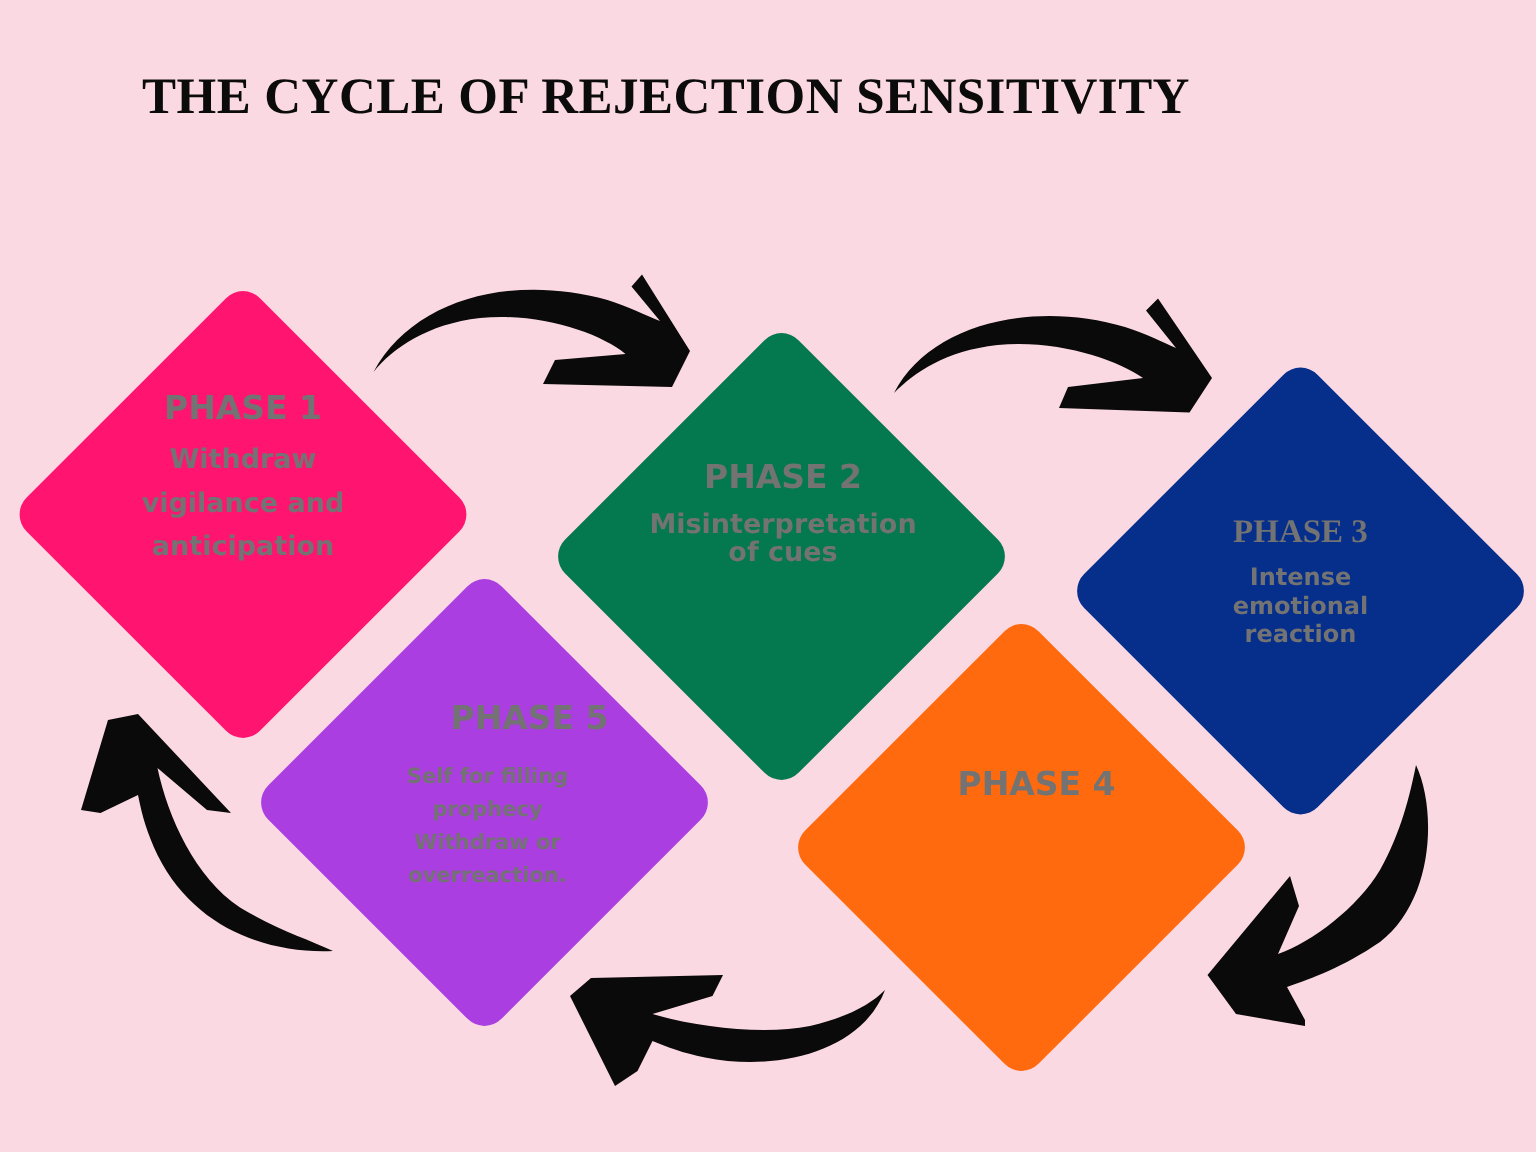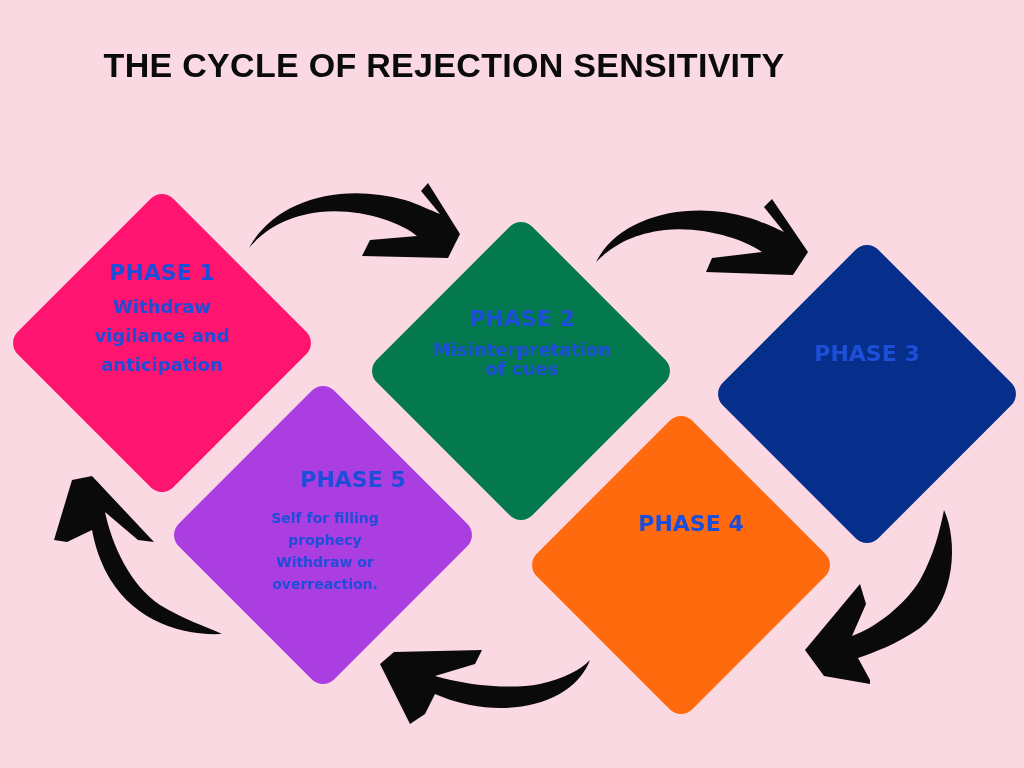--- a/index.html
+++ b/index.html
@@ -7,40 +7,40 @@
     width: 1024px; height: 768px;
     background: #fbd9e3;
     position: relative;
     overflow: hidden;
     font-family: "DejaVu Sans", sans-serif;
   }
   .title {
     position: absolute;
     left: 0; top: 46px; width: 892px;
     text-align: center;
-    font-family: Liberation Sans, sans-serif;
+    font-family: Liberation Serif, serif;
     font-weight: bold;
     font-size: 34px;
     line-height: 38px;
     color: #0b0b0b;
     letter-spacing: 0.3px;
   }
   .title .line1 { display: block; margin-left: -4px; }
   .title .line2 { display: block; margin-left: 54px; }
 
   .diamond {
     position: absolute;
     width: 220px; height: 220px;
     border-radius: 16px;
     transform: rotate(45deg);
   }
   .label {
     position: absolute;
     text-align: center;
-    color: #1d4ed8;
+    color: #737373;
     font-family: "DejaVu Sans", sans-serif;
     font-weight: bold;
   }
   .label .phase {
     display: block;
     font-size: 22px;
     line-height: 26px;
     margin-bottom: 10px;
   }
   .label .desc {
@@ -71,21 +71,24 @@
 anticipation</span>
 </div>
 
 <div class="label" style="left:422px; top:306px; width:200px;">
   <span class="phase" style="margin-bottom:8px;">PHASE 2</span>
   <span class="desc" style="font-size:18px; line-height:19px;">Misinterpretation
 of cues</span>
 </div>
 
 <div class="label" style="left:787px; top:341px; width:160px;">
-  <span class="phase" style="margin-bottom:8px;">PHASE 3</span>
+  <span class="phase" style="margin-bottom:8px;font-family:Liberation Serif, serif;">PHASE 3</span>
+  <span class="desc" style="font-size:16px; line-height:19px;">Intense
+emotional
+reaction</span>
 </div>
 
 <div class="label" style="left:586px; top:511px; width:210px;">
   <span class="phase" style="margin-bottom:12px;">PHASE 4</span>
 </div>
 
 <div class="label" style="left:238px; top:467px; width:180px;">
   <span class="phase" style="margin-left:50px; margin-bottom:14px;">PHASE 5</span>
   <span class="desc" style="font-size:14px; line-height:22px; margin-left:-6px;">Self for filling
 prophecy

